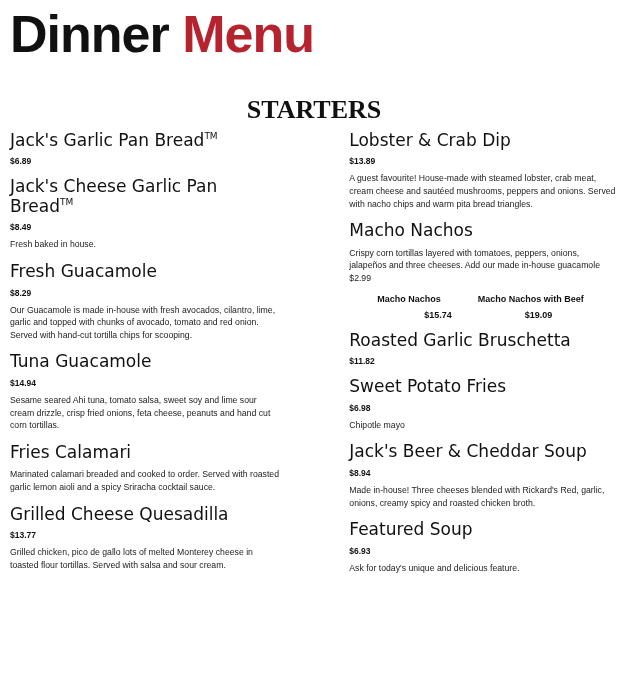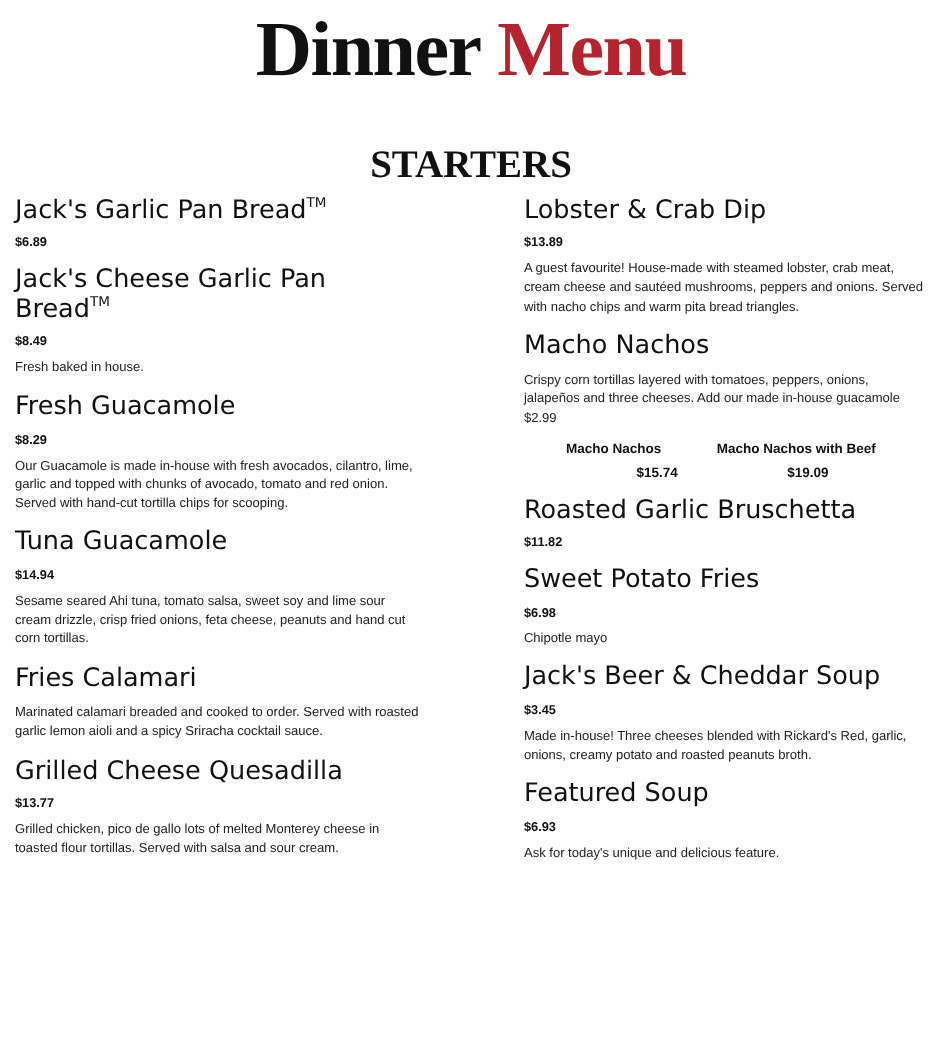--- a/index.html
+++ b/index.html
@@ -18,22 +18,22 @@
 
   .page {
     width: 628px;
     height: 700px;
     padding: 0 10px;
     position: relative;
   }
 
   
   .menu-title {
-    text-align: center;
-    font-family: Liberation Serif, serif;
+    text-align: left;
+    font-family: Liberation Sans, sans-serif;
     font-weight: bold;
     font-size: 52px;
     letter-spacing: -1px;
     line-height: 1.0;
     margin-top: 8px;
     white-space: nowrap;
   }
   .menu-title .word-dark { color: #111111; }
   .menu-title .word-red  { color: #b5232f; }
 
@@ -189,22 +189,22 @@
       </div>
 
       <div class="item">
         <div class="item-name"><span>Sweet Potato Fries</span></div>
         <div class="item-price">$6.98</div>
         <div class="item-desc">Chipotle mayo</div>
       </div>
 
       <div class="item">
         <div class="item-name"><span>Jack's Beer &amp; Cheddar Soup</span></div>
-        <div class="item-price">$3.45</div>
-        <div class="item-desc">Made in-house! Three cheeses blended with Rickard's Red, garlic, onions, creamy potato and roasted peanuts broth.</div>
+        <div class="item-price">$8.94</div>
+        <div class="item-desc">Made in-house! Three cheeses blended with Rickard's Red, garlic, onions, creamy spicy and roasted chicken broth.</div>
       </div>
 
       <div class="item">
         <div class="item-name"><span>Featured Soup</span></div>
         <div class="item-price">$6.93</div>
         <div class="item-desc">Ask for today's unique and delicious feature.</div>
       </div>
 
     </div>
 

